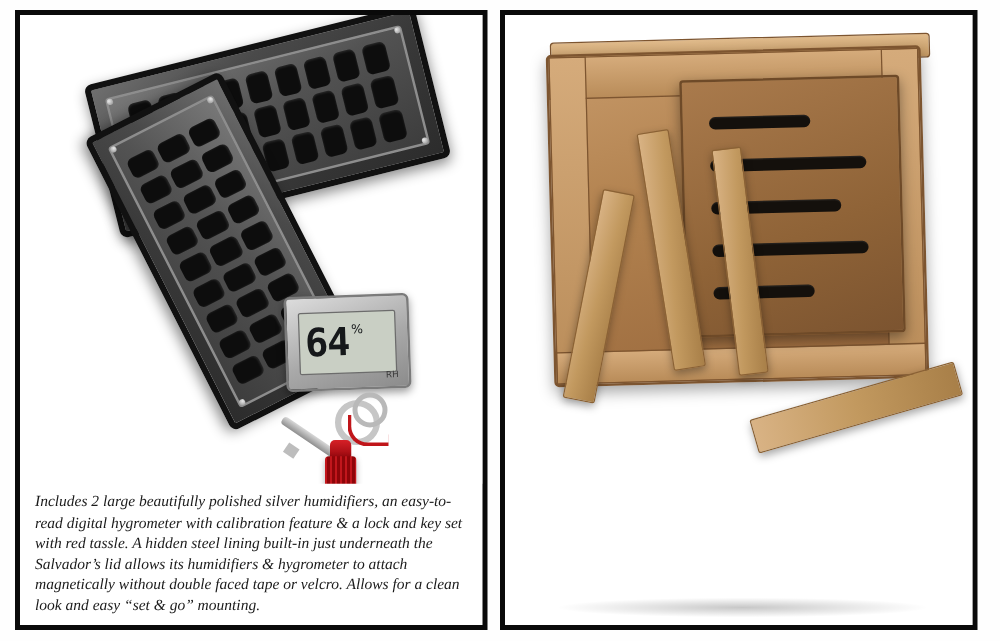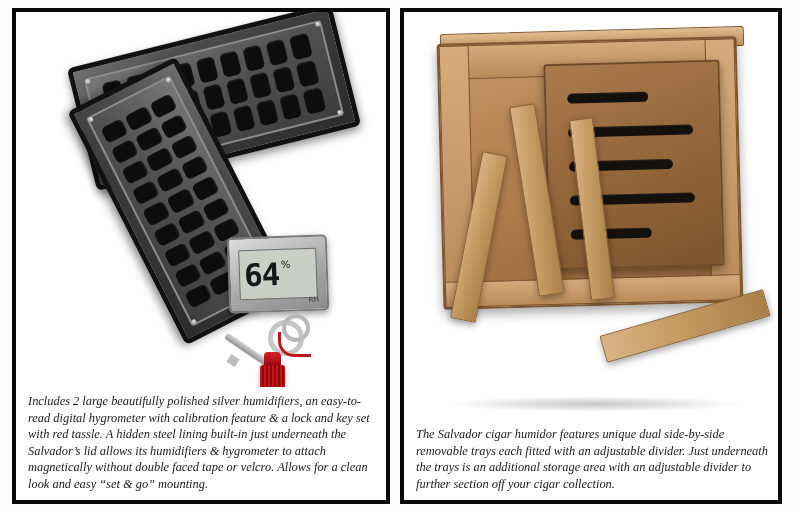--- a/index.html
+++ b/index.html
@@ -453,16 +453,15 @@
       </div>
 
       <div class="divider div-2"></div>
       <div class="divider div-3"></div>
       <div class="divider div-1"></div>
       <div class="divider div-4"></div>
 
       <div class="shadow-soft"></div>
     </div>
 
-    <div class="caption">The Salvador cigar humidor features unique dual side-by-side removable trays each fitted with an adjustable divider.  Just underneath the trays is an additional storage area with an adjustable divider to further section off your cigar collection.</div>
   </div>
 
 </div>
 
 </body></html>

